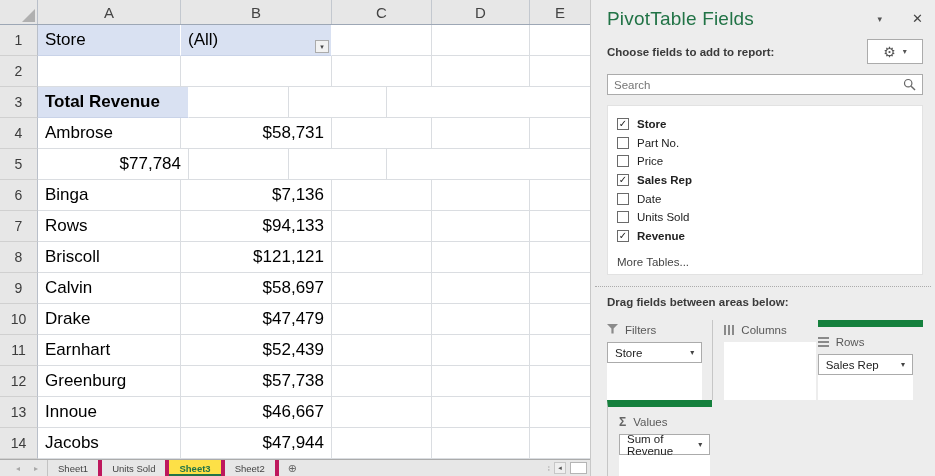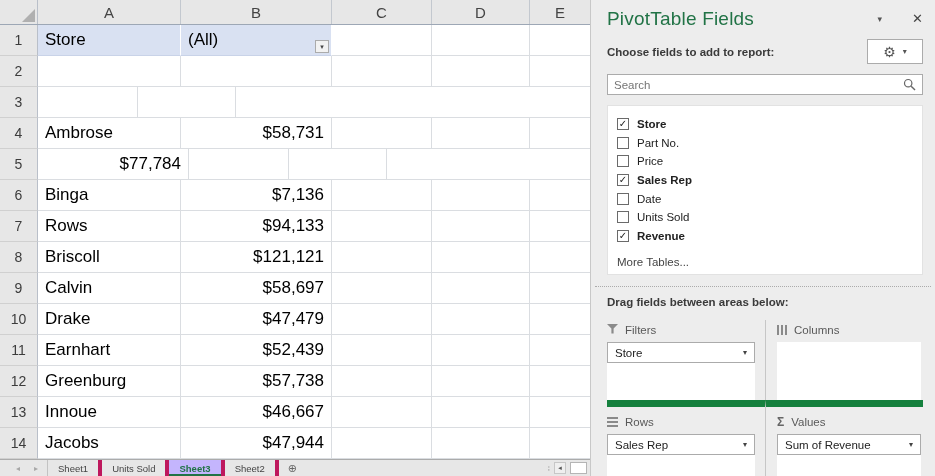--- a/index.html
+++ b/index.html
@@ -36,21 +36,21 @@
   .cell-drop { position:absolute; right:2px; bottom:2px; width:14px; height:13px;
       background:#F2F2F2; border:1px solid #ABABAB; font-size:7px; line-height:11px;
       text-align:center; color:#444; }
 
   
   .tabbar { flex:0 0 17px; background:#E7E7E7; border-top:1px solid #ABABAB;
       display:flex; align-items:stretch; font-size:9.5px; color:#444; }
   .nav-arrows { display:flex; align-items:center; gap:14px; padding:0 9px 0 16px; color:#A8A8A8; font-size:8px; }
   .tab { display:flex; align-items:center; padding:0 10px; border-right:4px solid #be185d; cursor:default; }
   .tab:first-of-type { border-left:1px solid #C3C3C3; }
-  .tab.active { background:#c4b5fd; color:#217346; font-weight:bold; box-shadow:inset 0 -2px 0 #217346; }
+  .tab.active { background:#fde047; color:#217346; font-weight:bold; box-shadow:inset 0 -2px 0 #217346; }
   .new-sheet { display:flex; align-items:center; padding:0 9px; color:#666; font-size:11px; }
   .tab-scroll { margin-left:auto; display:flex; align-items:center; gap:4px; padding-right:3px; }
   .gripper { color:#9a9a9a; font-size:8px; letter-spacing:0; }
   .scroll-arrow { width:12px; height:12px; background:#EFEFEF; border:1px solid #C7C7C7;
       display:flex; align-items:center; justify-content:center; color:#555; font-size:7px; }
   .scroll-thumb { width:17px; height:12px; background:#fff; border:1px solid #B5B5B5; }
 
   
   .pane { width:345px; height:476px; background:#EDEDED; border-left:1px solid #C8C8C8;
       padding:8px 12px 0 16px; display:flex; flex-direction:column; font-size:11.5px; }
@@ -78,21 +78,21 @@
   .checkbox { width:12px; height:12px; flex:0 0 12px; border:1px solid #6A6A6A; background:#fff;
       font-size:10px; line-height:10px; text-align:center; color:#222; }
   .field-label { color:#222; }
   .field-item.checked .field-label { font-weight:bold; }
   .more-tables { margin-top:11px; color:#444; }
 
   .dotted-sep { border-top:1px dotted #ABABAB; margin:11px -8px 0 -12px; }
   .drag-label { margin-top:9px; font-weight:bold; color:#3a3a3a; }
 
   .quadrants { flex:1; margin-top:12px; display:grid;
-      grid-template-columns:1fr 1fr; grid-template-rows:80px 1fr; }
+      grid-template-columns:1fr 1fr 1fr; grid-template-rows:80px 1fr; }
   .q { display:flex; flex-direction:column; padding-right:10px; min-height:0; }
   .q.q-right { border-left:1px solid #C6C6C6; padding-left:11px; padding-right:2px; }
   .q.q-bottom { border-top:7px solid #15803d; padding-top:5px; }
   .q-label { display:flex; align-items:center; gap:7px; color:#595959; height:20px; }
   .q-box { flex:1; background:#fff; margin-top:2px; min-height:24px; }
   .pill { height:21px; background:#fff; border:1px solid #ABABAB; display:flex; align-items:center;
       justify-content:space-between; padding:0 7px; color:#222; }
   .pill .small-dd { color:#444; }
   .sigma { font-size:12px; color:#666; font-weight:bold; }
   .icon-bars-v { display:flex; gap:2px; } .icon-bars-v i { width:2px; height:10px; background:#8a8a8a; }
@@ -124,20 +124,21 @@
       <div class="sheet-row">
         <div class="row-num">2</div>
         <div class="cell col-a"></div>
         <div class="cell col-b"></div>
         <div class="cell col-c"></div>
         <div class="cell col-d"></div>
         <div class="cell col-e"></div>
       </div>
       <div class="sheet-row">
         <div class="row-num">3</div>
+        <div class="cell col-b pivot-fill bold">Total Revenue</div>
         <div class="cell col-c"></div>
         <div class="cell col-d"></div>
         <div class="cell col-e"></div>
       </div>
       <div class="sheet-row">
         <div class="row-num">4</div>
         <div class="cell col-a">Ambrose</div>
         <div class="cell col-b right">$58,731</div>
         <div class="cell col-c"></div>
         <div class="cell col-d"></div>

